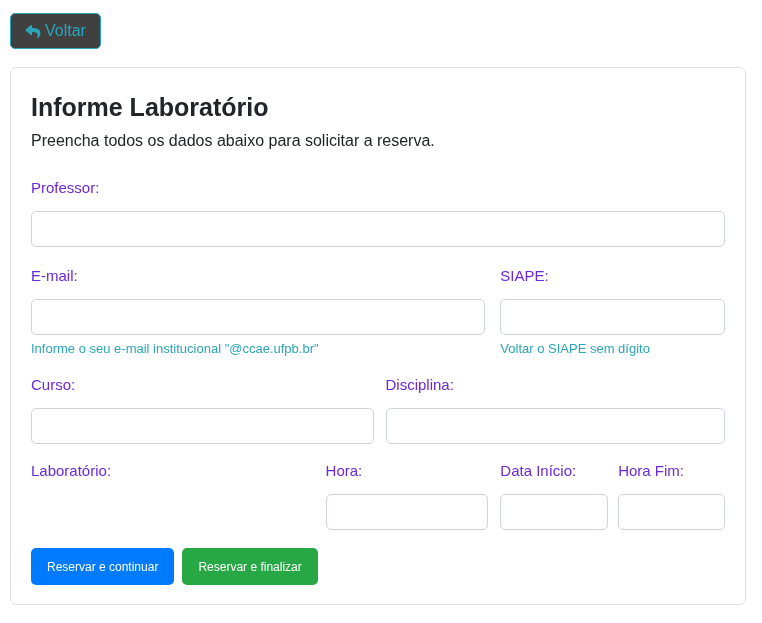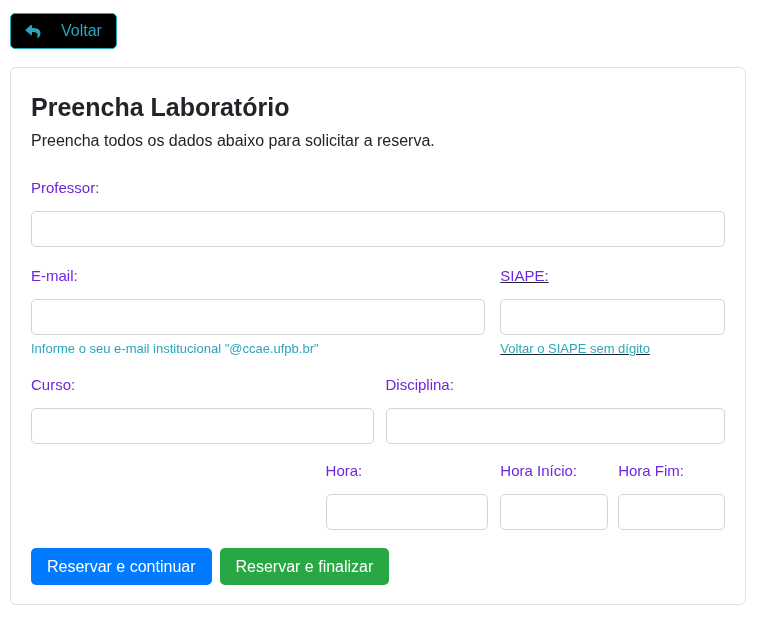--- a/index.html
+++ b/index.html
@@ -5,24 +5,24 @@
   * { box-sizing: border-box; }
   html, body {
     margin: 0; padding: 0;
     width: 762px; height: 623px;
     background: #ffffff;
     font-family: "Liberation Sans", sans-serif;
     color: #212529;
   }
   
   .back-btn {
-    display: inline-flex; align-items: center; gap: 20px;
+    display: inline-flex; align-items: center; gap: 4px;
     margin: 13px 0 0 10px;
     height: 36px; padding: 0 14px;
-    background: #000000;
+    background: #404040;
     border: 1px solid #2aa5b9;
     border-radius: 5px;
     color: #2aa5b9;
     font-size: 16px;
     font-family: "Liberation Sans", sans-serif;
     cursor: pointer;
   }
   .back-btn svg { display: block; }
   
   .card {
@@ -73,21 +73,21 @@
     margin-top: 5px;
     font-size: 13px;
     line-height: 18px;
     color: #2aa5b9;
   }
   .form-row { display: flex; }
   .mt-18 { margin-top: 18px; }
   .mt-16 { margin-top: 16px; }
   
   .col-email        { width: 455px; margin-right: 15px; }
-  .col-siape        { width: 225px; text-decoration: underline; }
+  .col-siape        { width: 225px; }
   .col-curso        { width: 343px; margin-right: 12px; }
   .col-disciplina   { width: 340px; }
   .col-laboratorio  { width: 288px; margin-right: 7px; }
   .col-data         { width: 163px; margin-right: 12px; }
   .col-hora-inicio  { width: 108px; margin-right: 10px; }
   .col-hora-fim     { width: 107px; }
   
   .select-wrap { position: relative; }
   .lab-select {
     display: block;
@@ -111,21 +111,21 @@
     color: #495057;
     pointer-events: none;
   }
   
   .actions { margin-top: 18px; display: flex; gap: 8px; }
   .btn {
     height: 37px;
     padding: 8px 16px;
     border: none;
     border-radius: 5px;
-    font-size: 16px;
+    font-size: 12px;
     font-family: "Liberation Sans", sans-serif;
     color: #ffffff;
     cursor: pointer;
   }
   .btn-primary { background: #007bff; }
   .btn-success { background: #28a745; }
 </style>
 </head>
 <body>
 
@@ -134,21 +134,21 @@
 <button class="back-btn">
   <span aria-hidden="true">
     <svg width="16" height="15" viewBox="0 0 512 512" fill="currentColor">
       <path d="M8.309 189.836L184.313 37.851C199.719 24.546 224 35.347 224 56.015v80.053c160.629 1.839 288 34.032 288 186.258 0 61.441-39.581 122.309-83.333 154.132-13.653 9.931-33.111-2.533-28.077-18.631 45.344-145.012-21.507-183.51-176.59-185.742V360c0 20.7-24.3 31.453-39.687 18.164l-176.004-152c-11.071-9.562-11.086-26.753 0-36.328z"></path>
     </svg>
   </span>
   <span>Voltar</span>
 </button>
 
 <div class="card">
-  <h1 class="card-title">Preencha Laboratório</h1>
+  <h1 class="card-title">Informe Laboratório</h1>
   <p class="card-subtitle">Preencha todos os dados abaixo para solicitar a reserva.</p>
 
   <div class="form-group">
     <label class="field-label">Professor:</label>
     <input class="text-input" type="text" value="" style="">
   </div>
 
   <div class="form-row mt-18">
     <div class="col-email">
       <label class="field-label">E-mail:</label>
@@ -168,27 +168,28 @@
       <input class="text-input" type="text" value="" style="">
     </div>
     <div class="col-disciplina">
       <label class="field-label">Disciplina:</label>
       <input class="text-input" type="text" value="" style="">
     </div>
   </div>
 
   <div class="form-row mt-16">
     <div class="col-laboratorio">
+      <label class="field-label">Laboratório:</label>
     </div>
     <div class="col-data">
       <label class="field-label">Hora:</label>
       <input class="text-input" type="text" value="" style="">
     </div>
     <div class="col-hora-inicio">
-      <label class="field-label">Hora Início:</label>
+      <label class="field-label">Data Início:</label>
       <input class="text-input" type="text" value="" style="">
     </div>
     <div class="col-hora-fim">
       <label class="field-label">Hora Fim:</label>
       <input class="text-input" type="text" value="" style="">
     </div>
   </div>
 
   <div class="actions">
     <button class="btn btn-primary">Reservar e continuar</button>

